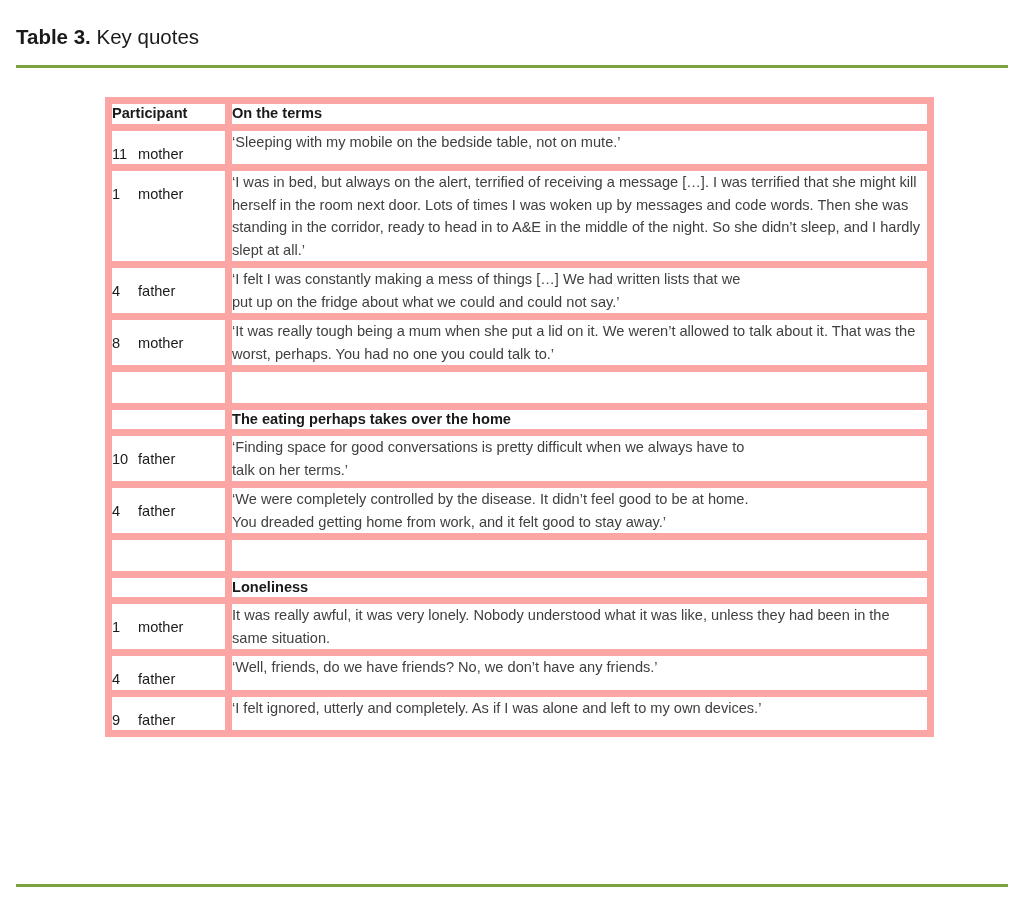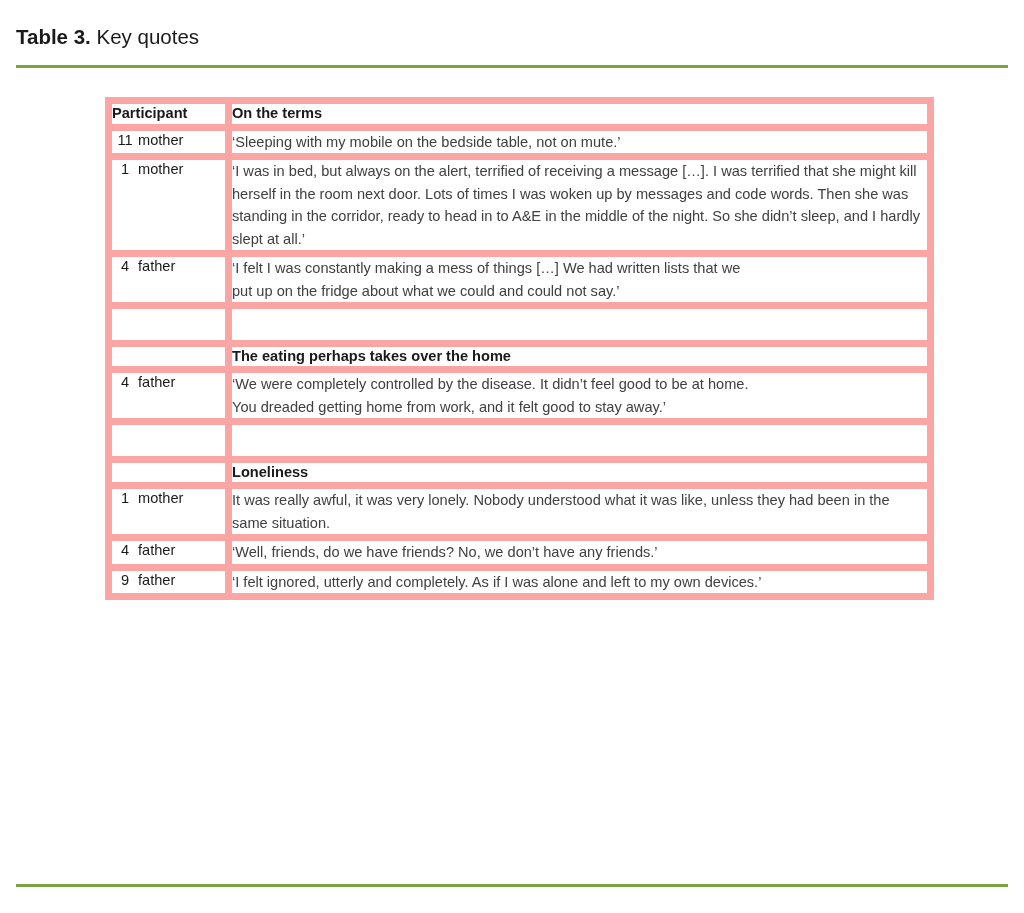--- a/index.html
+++ b/index.html
@@ -75,21 +75,22 @@
 
   
   .pcell {
     padding: 9px 6px 10px 8px;
     white-space: nowrap;
     line-height: 19.5px;
   }
   .pcell .num {
     display: inline-block;
     width: 26px;
-    text-align: center;
+    text-align: left;
+    margin-top: 14px;
   }
   .pcell .role {
     display: inline-block;
   }
 
   
   .qcell {
     padding: 9px 12px 10px 10px;
     line-height: 22.5px;
     color: #404040;
@@ -145,27 +146,35 @@
             <td class="qcell">‘Sleeping with my mobile on the bedside table, not on mute.’</td>
           </tr>
           <tr>
             <td class="pcell"><span class="num">1</span><span class="role">mother</span></td>
             <td class="qcell">‘I was in bed, but always on the alert, terrified of receiving a message […]. I was terrified that she might kill herself in the room next door. Lots of times I was woken up by messages and code words. Then she was standing in the corridor, ready to head in to A&amp;E in the middle of the night. So she didn’t sleep, and I hardly slept at all.’</td>
           </tr>
           <tr>
             <td class="pcell"><span class="num">4</span><span class="role">father</span></td>
             <td class="qcell">‘I felt I was constantly making a mess of things […] We had written lists that we<br>put up on the fridge about what we could and could not say.’</td>
           </tr>
+          <tr>
+            <td class="pcell"><span class="num">8</span><span class="role">mother</span></td>
+            <td class="qcell">‘It was really tough being a mum when she put a lid on it. We weren’t allowed to talk about it. That was the worst, perhaps. You had no one you could talk to.’</td>
+          </tr>
           <tr class="spacer">
             <td class="pcell">&nbsp;</td>
             <td class="qcell">&nbsp;</td>
           </tr>
           <tr>
             <td class="pcell">&nbsp;</td>
             <td class="hcell-quote">The eating perhaps takes over the home</td>
+          </tr>
+          <tr>
+            <td class="pcell"><span class="num">10</span><span class="role">father</span></td>
+            <td class="qcell">‘Finding space for good conversations is pretty difficult when we always have to<br>talk on her terms.’</td>
           </tr>
           <tr>
             <td class="pcell"><span class="num">4</span><span class="role">father</span></td>
             <td class="qcell">‘We were completely controlled by the disease. It didn’t feel good to be at home.<br>You dreaded getting home from work, and it felt good to stay away.’</td>
           </tr>
           <tr class="spacer">
             <td class="pcell">&nbsp;</td>
             <td class="qcell">&nbsp;</td>
           </tr>
           <tr>

